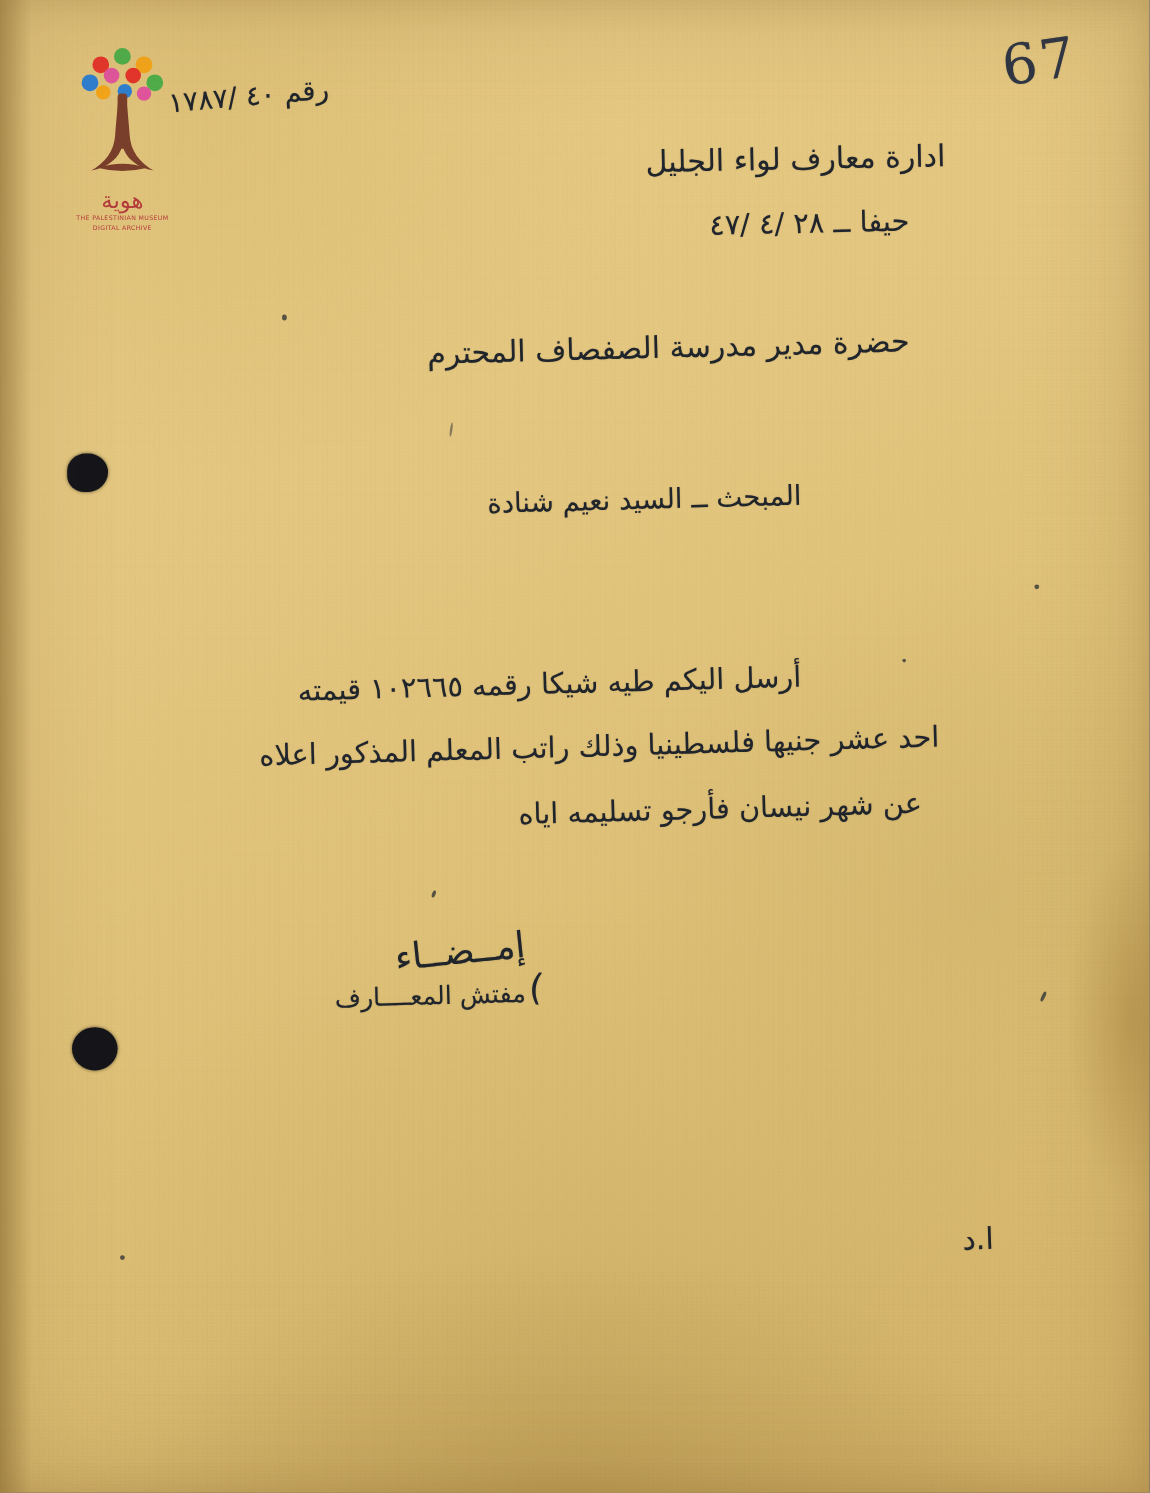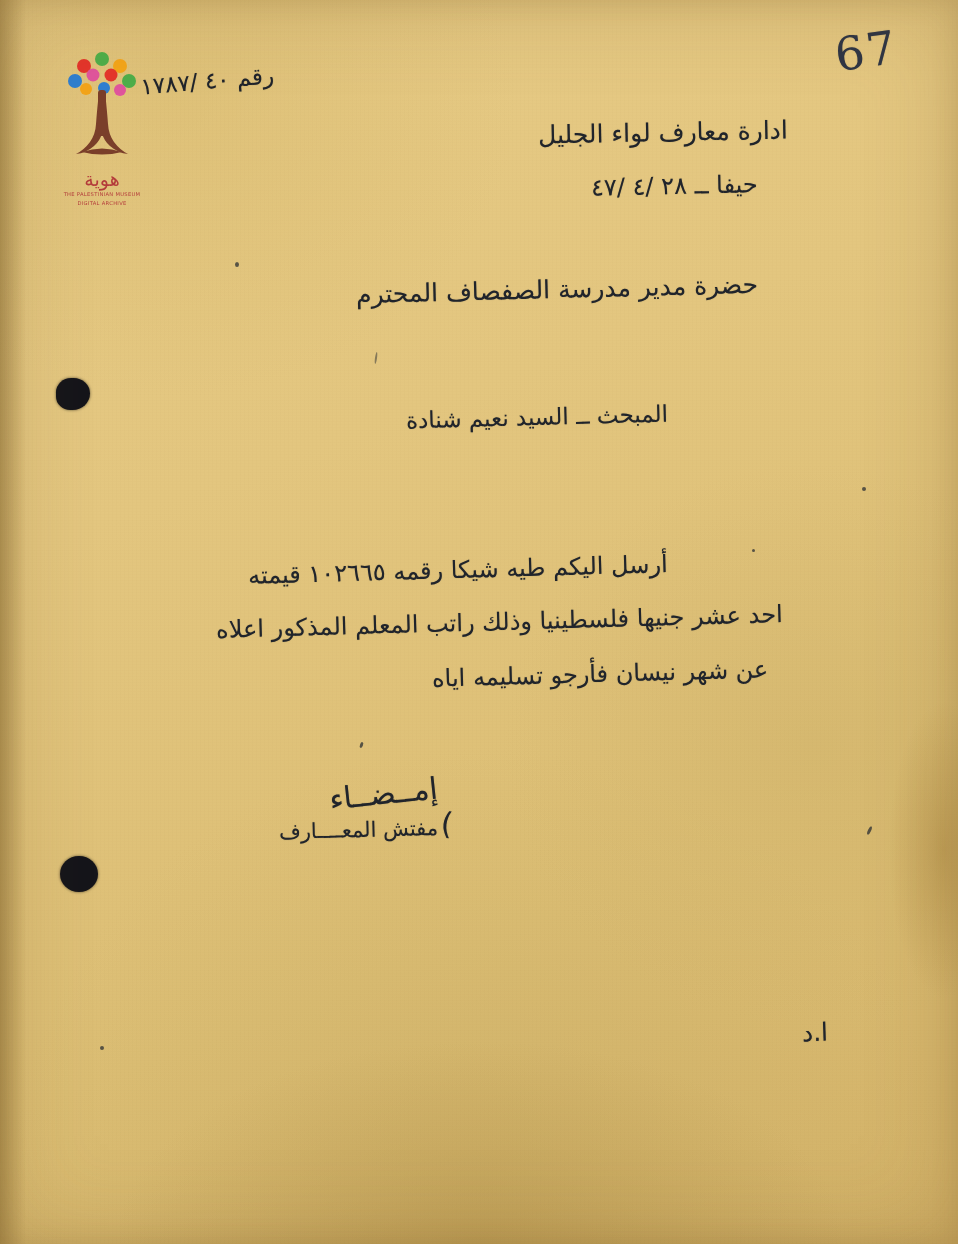--- a/index.html
+++ b/index.html
@@ -59,21 +59,21 @@
     left: 0; top: 0; bottom: 0;
     width: 26px;
     background: linear-gradient(90deg, rgba(120,92,38,0.40), rgba(120,92,38,0));
     pointer-events: none;
   }
 
   
   .logo {
     position: absolute;
     left: 42px;
-    top: 44px;
+    top: 32px;
     width: 120px;
     height: 160px;
   }
   .logo svg { display:block; }
   .logo-caption {
     position: absolute;
     left: 50%;
     transform: translateX(-50%);
     top: 126px;
     text-align: center;

